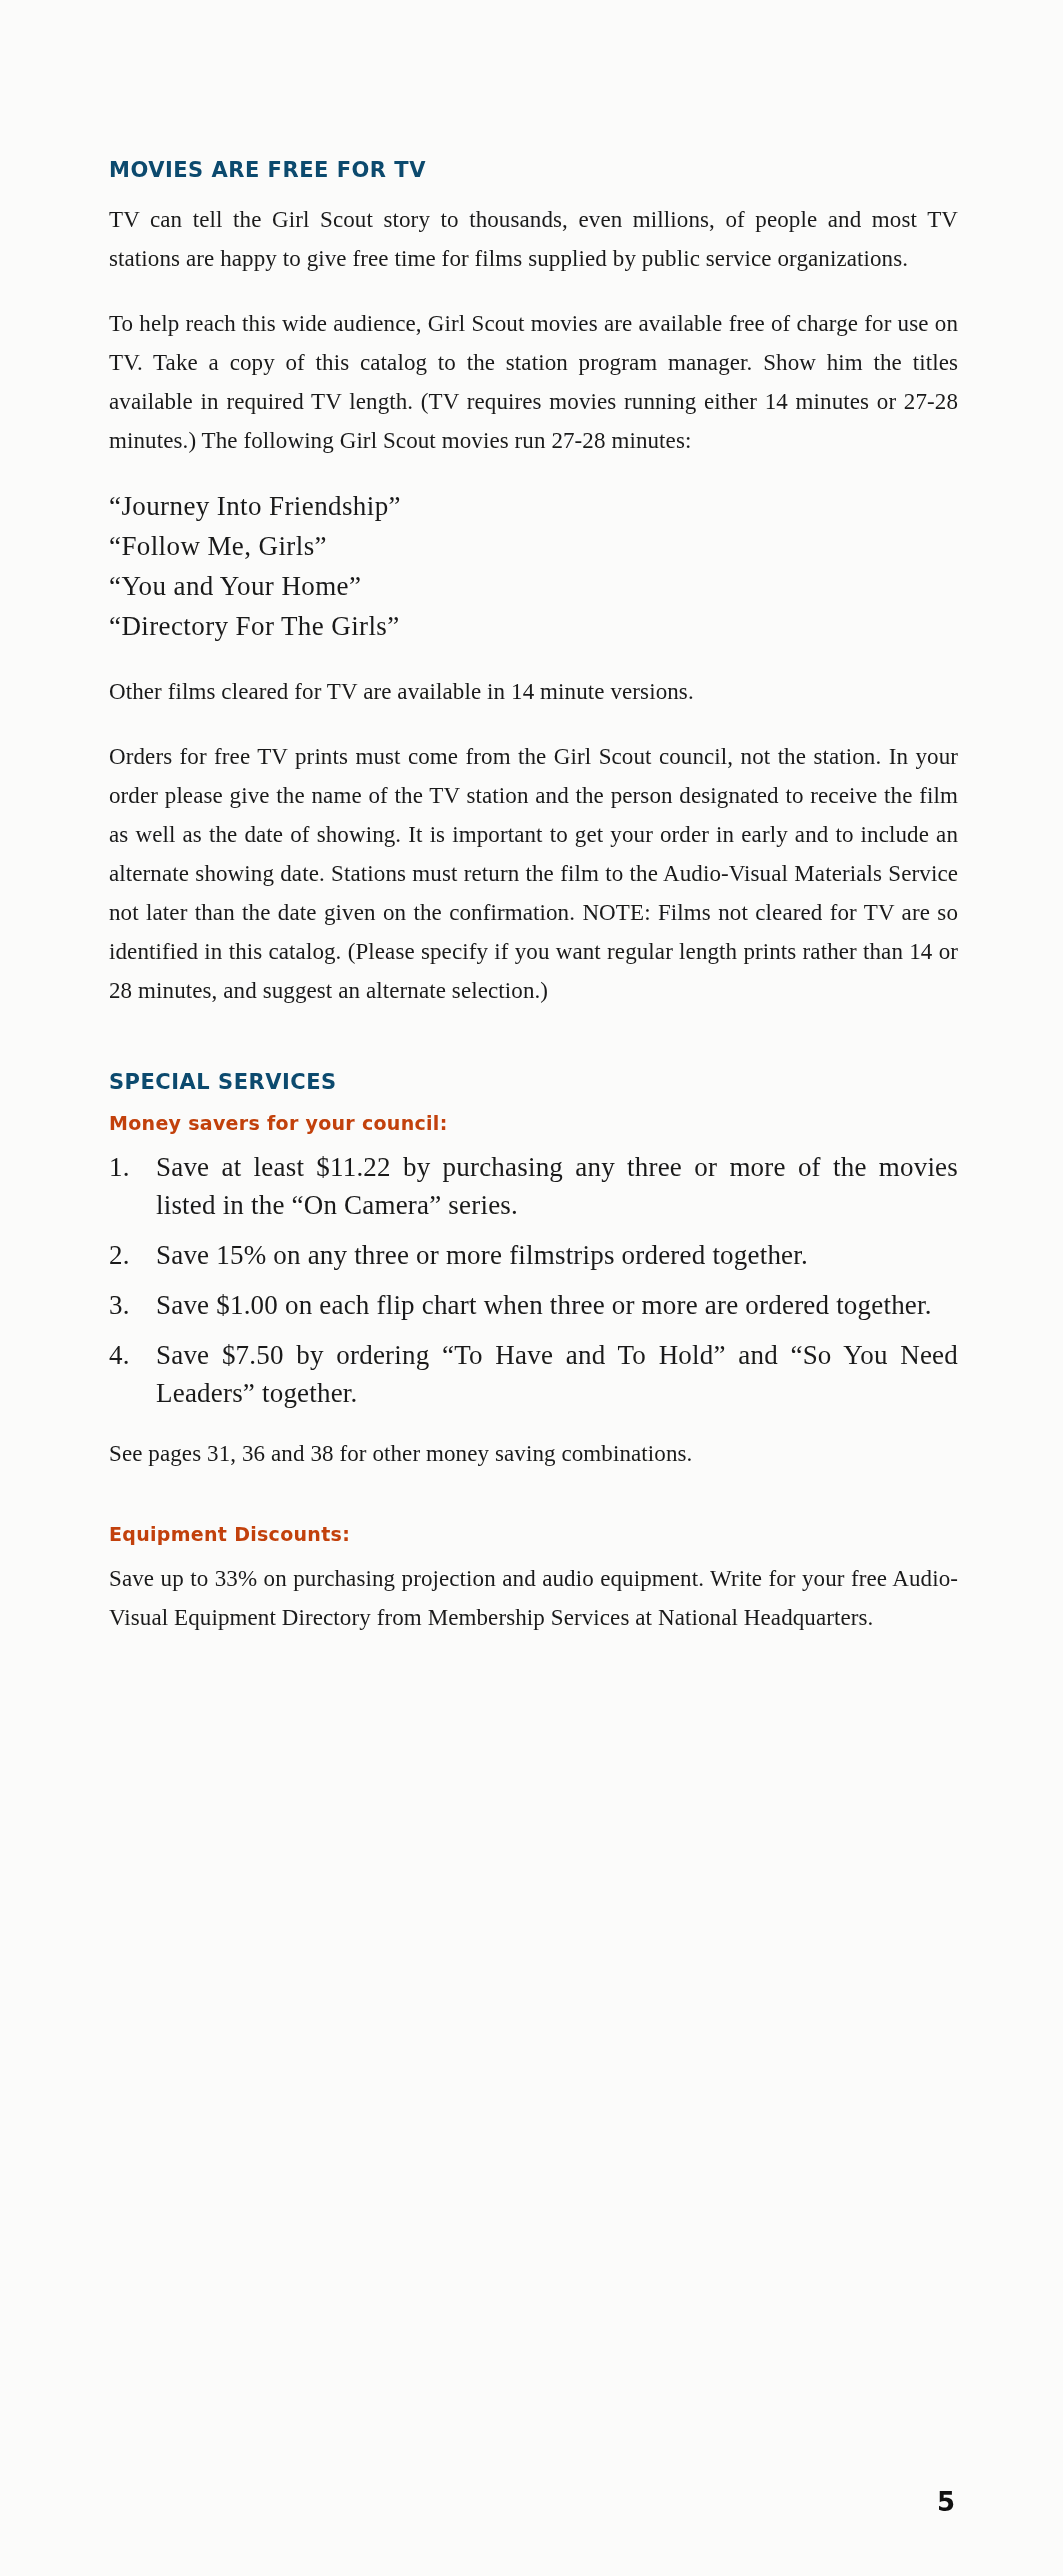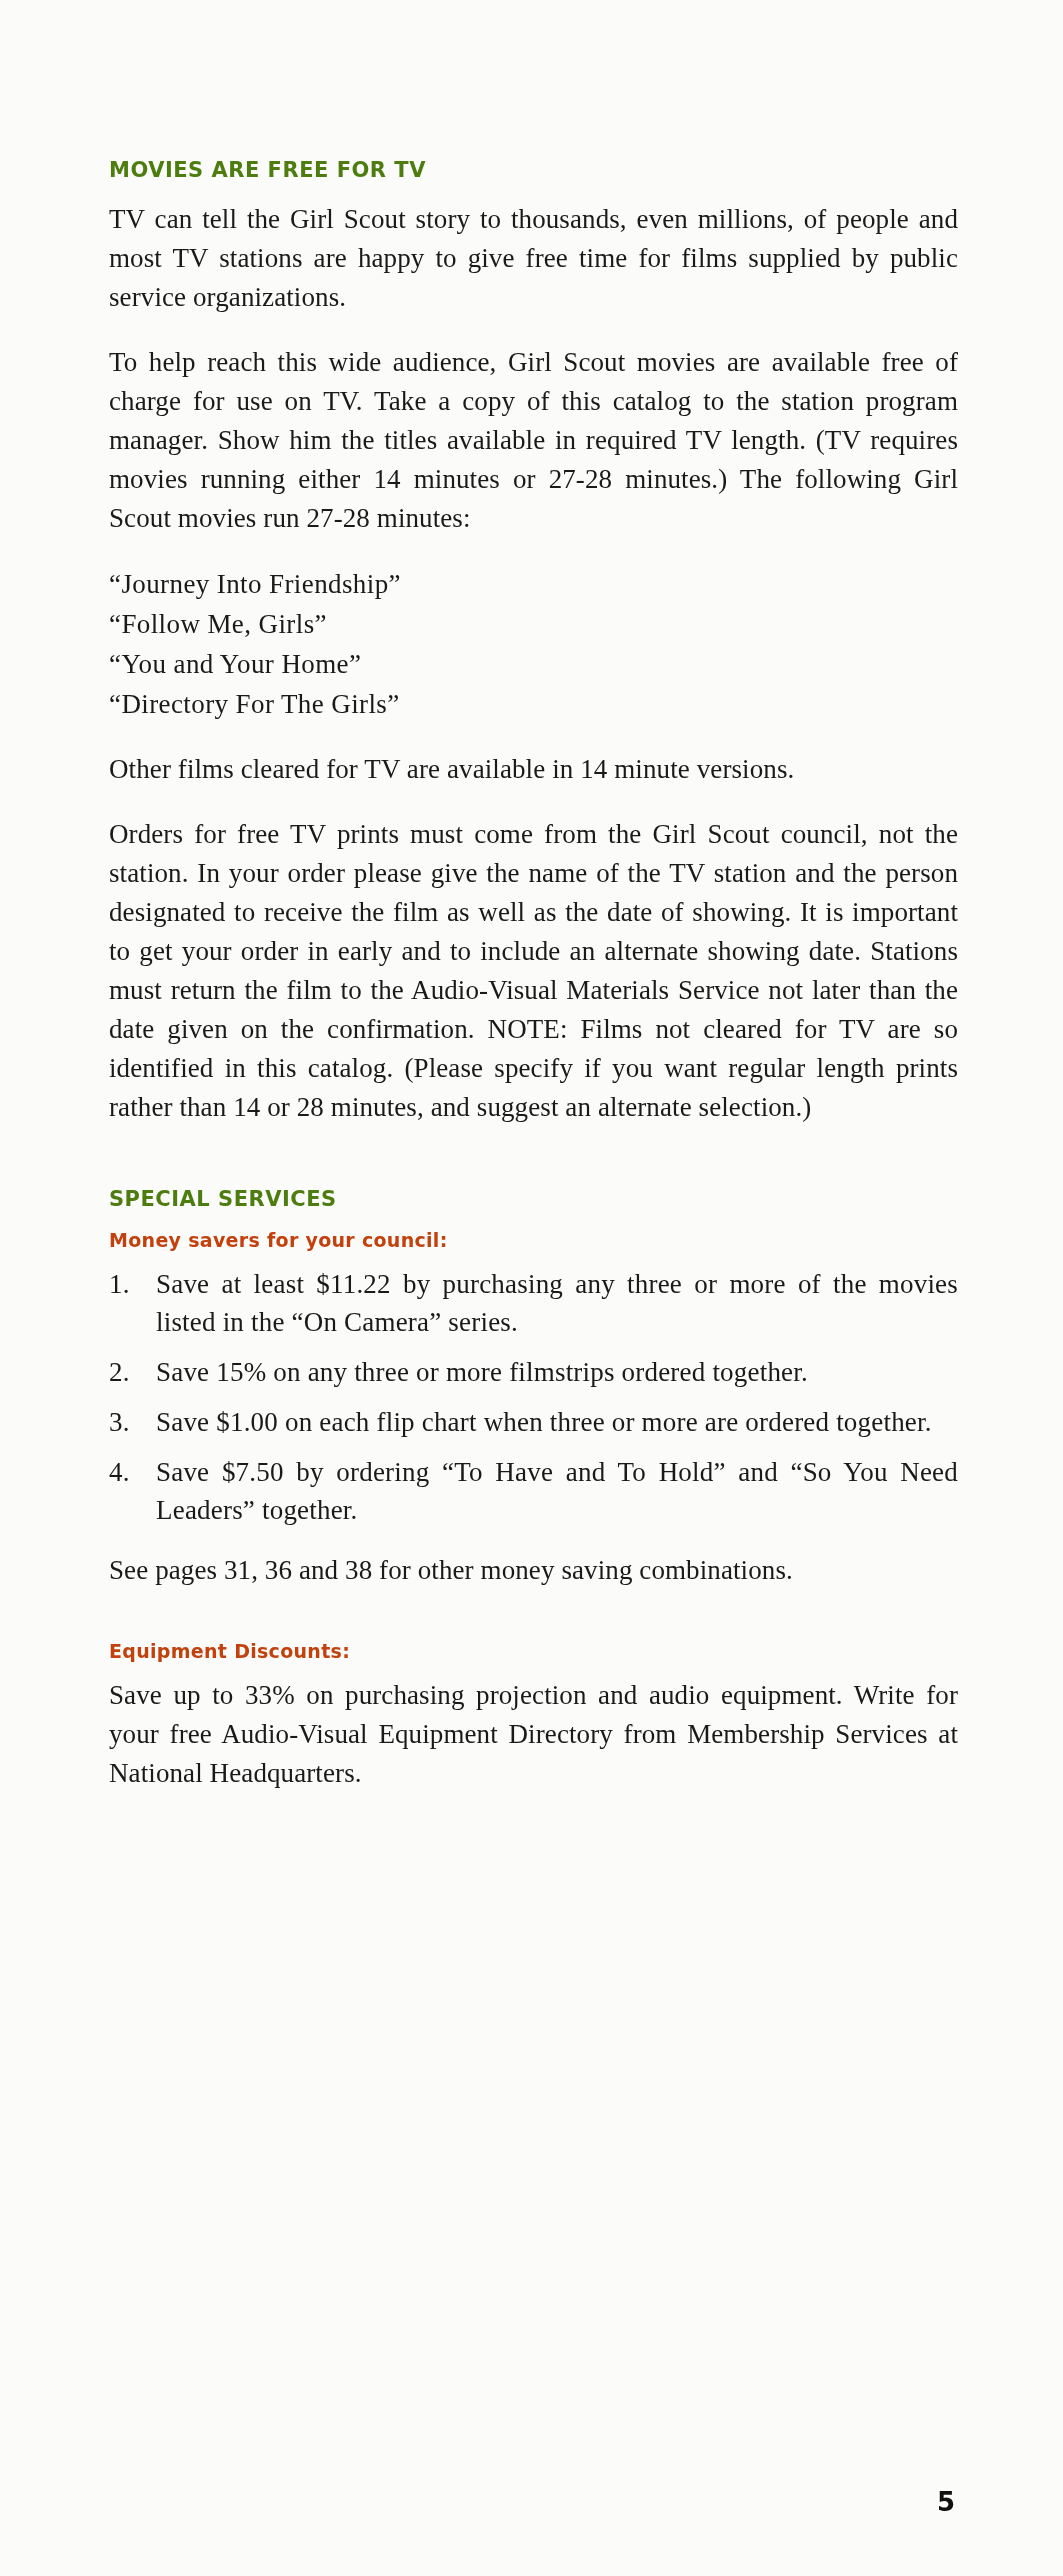--- a/index.html
+++ b/index.html
@@ -27,32 +27,32 @@
     left: 109px;
     top: 158px;
     width: 849px;
   }
   h2.section-head {
     font-family: "DejaVu Sans", sans-serif;
     font-weight: bold;
     font-size: 21px;
     letter-spacing: 0.5px;
     margin: 0 0 18px 0;
-    color: #4d7c0f;
+    color: #0c4a6e;
   }
   h3.sub-head {
     font-family: "DejaVu Sans", sans-serif;
     font-weight: bold;
     font-size: 19px;
     letter-spacing: 0.3px;
     margin: 0 0 14px 0;
     color: #c2410c;
   }
   p.body {
-    font-size: 27px;
+    font-size: 23px;
     line-height: 39px;
     margin: 0 0 26px 0;
     text-align: justify;
     text-justify: inter-word;
     letter-spacing: 0.1px;
   }
   ul.titles {
     list-style: none;
     margin: 0 0 26px 0;
     padding: 0;

